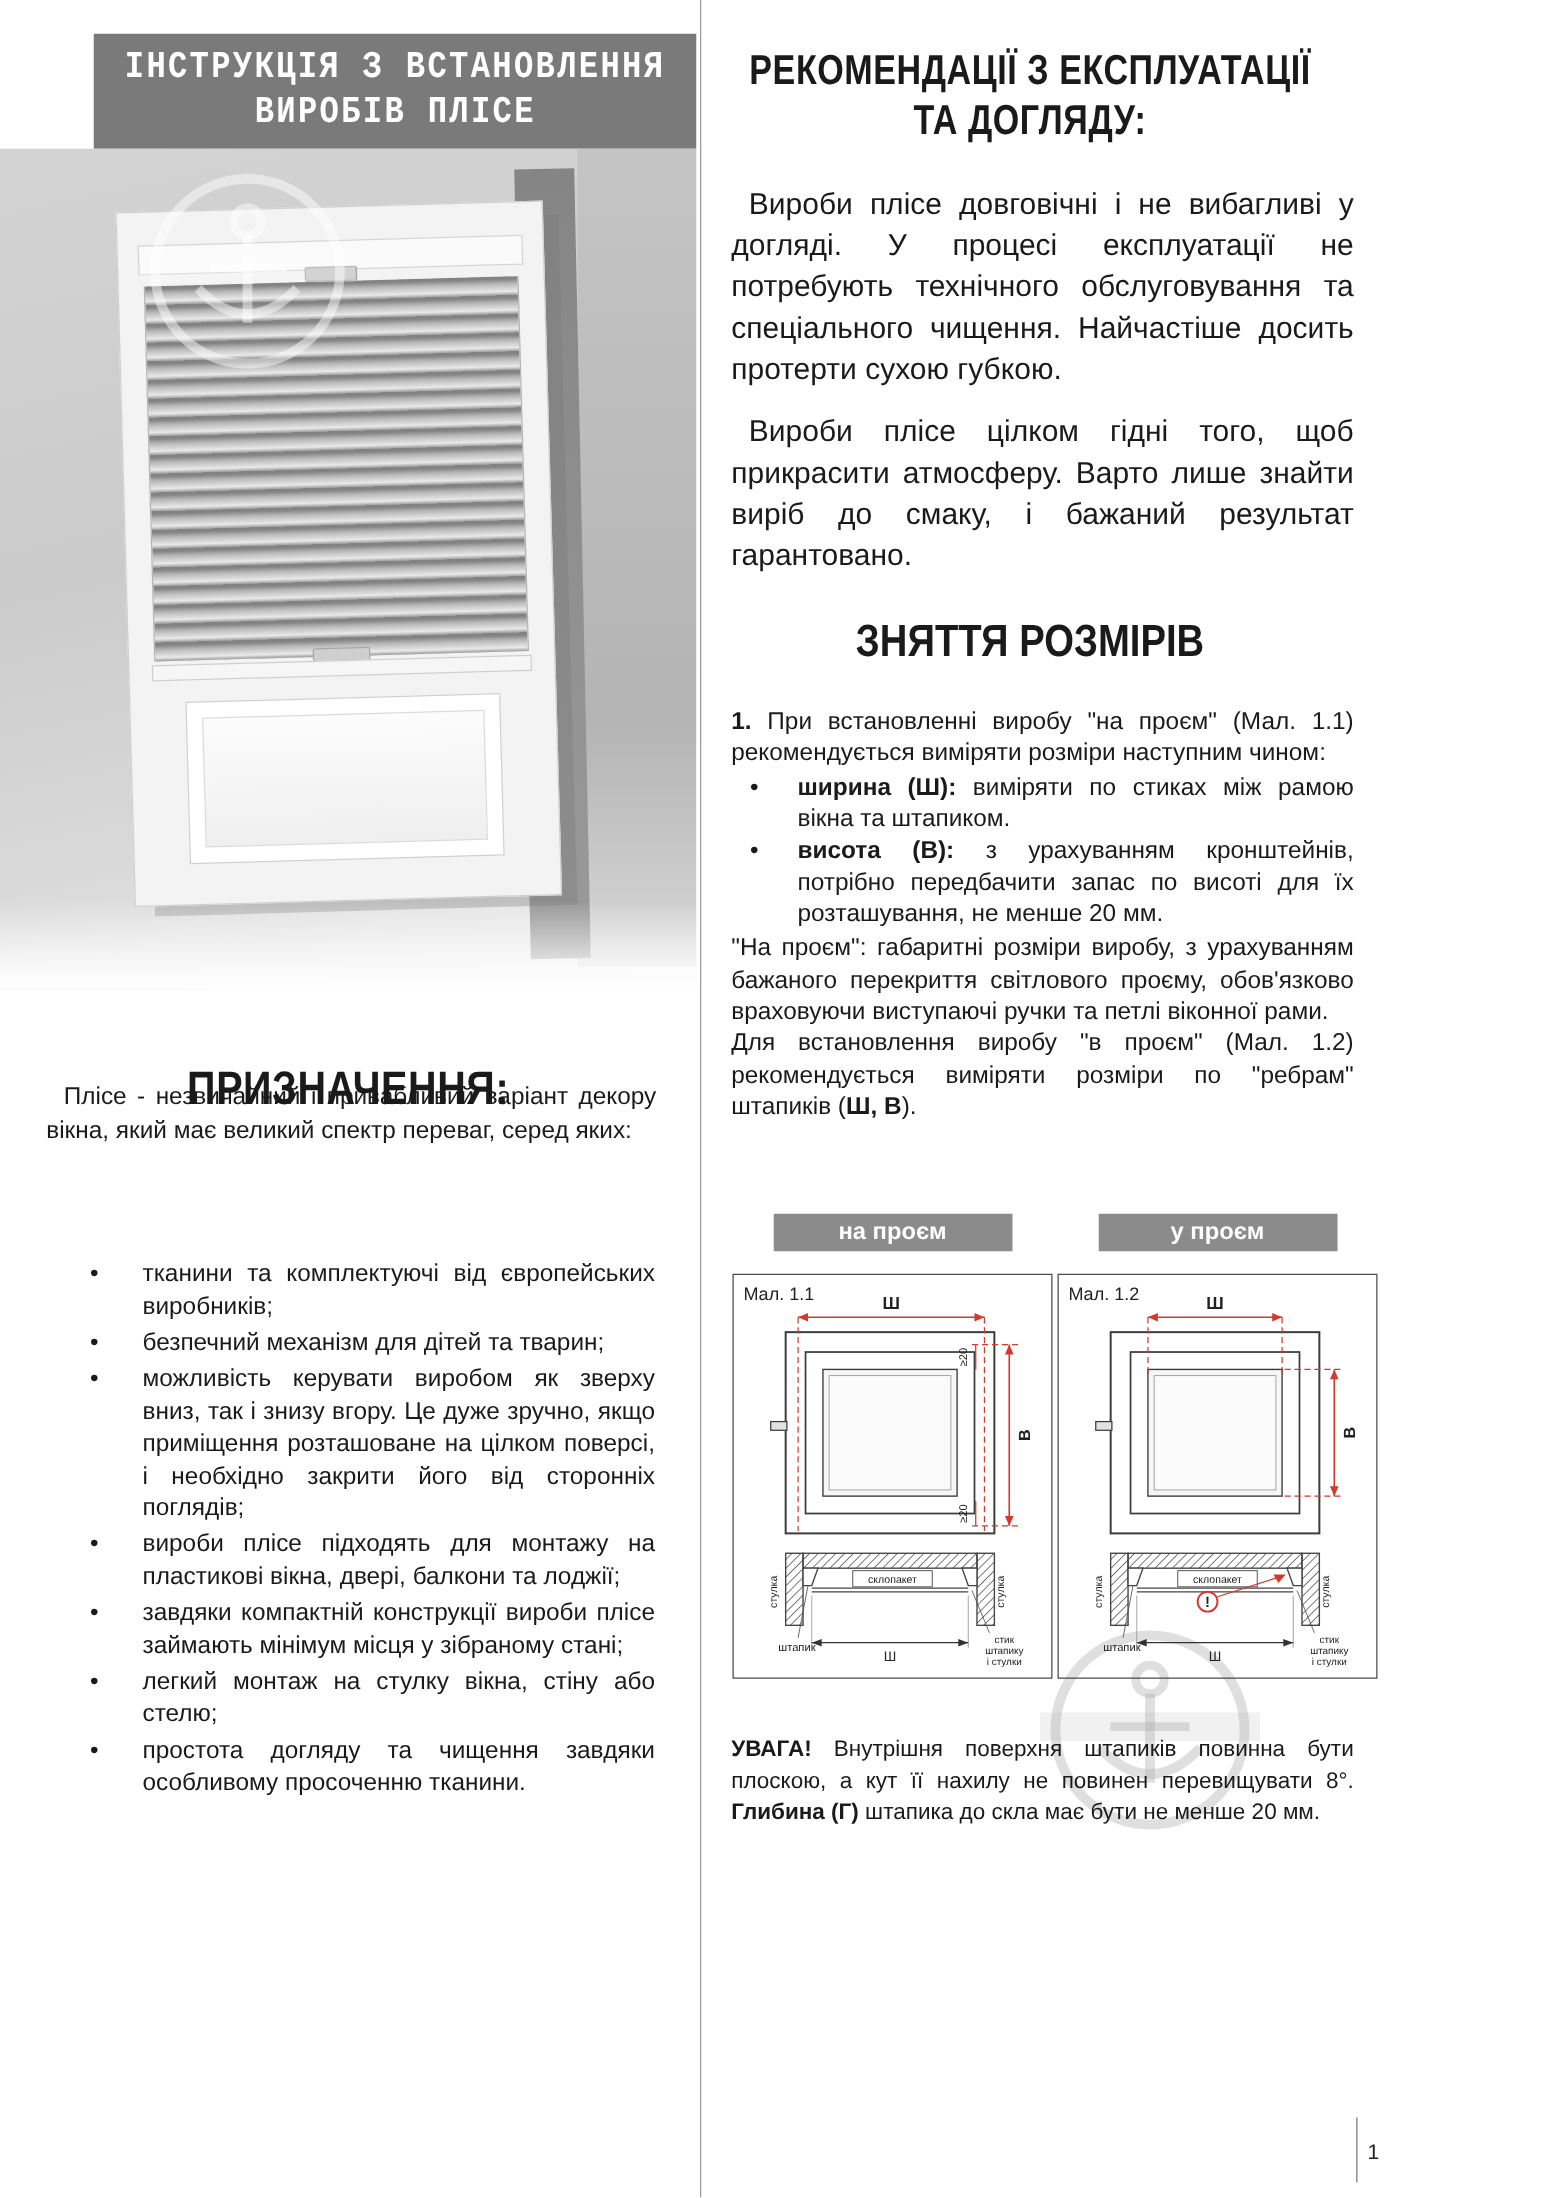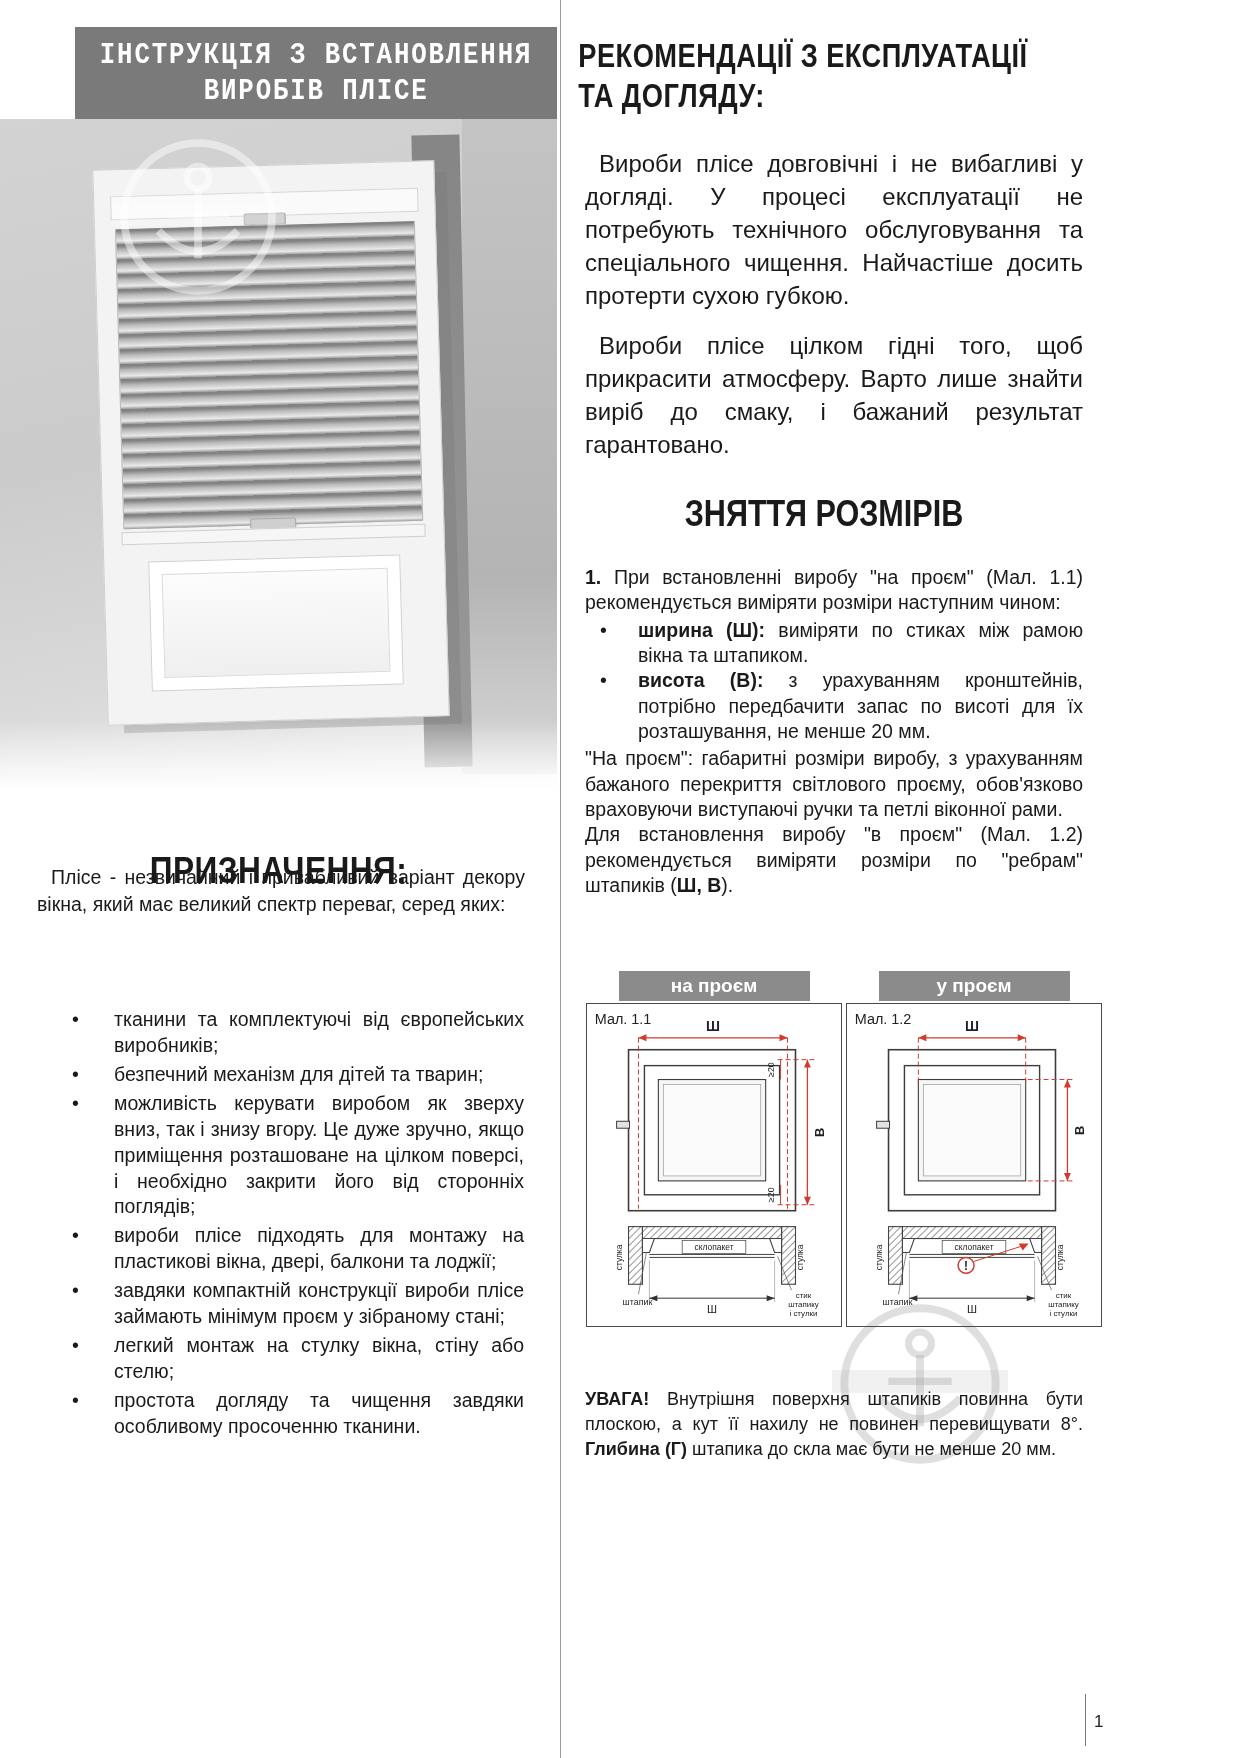--- a/index.html
+++ b/index.html
@@ -64,21 +64,21 @@
   .purpose-intro {
     position:absolute; left:37px; top:864px; width:488px;
     font-size:19.5px; line-height:1.36; text-align:justify; text-indent:14px;
   }
   .purpose-list { position:absolute; left:72px; top:1007px; width:452px; list-style:none; }
   .purpose-list li { display:flex; font-size:19.5px; line-height:1.33; margin-bottom:3px; }
   .purpose-list .marker { width:42px; flex:none; }
   .purpose-list .li-text { flex:1; text-align:justify; }
 
   
-  .care-title { position:absolute; left:547px; top:36px; width:522px; }
+  .care-title { position:absolute; left:563px; top:36px; width:522px; text-align:center; }
   .care-title .t-line { font-size:31px; font-weight:bold; line-height:1.28;
     transform:scale(.88,1.08); letter-spacing:.5px; white-space:nowrap; }
 
   .care-text { position:absolute; left:585px; top:147px; width:498px;
     font-size:24px; line-height:1.38; text-align:justify; }
   .care-text p.pi { text-indent:14px; }
   .care-text .gap { margin-top:16px; }
 
   .measuring-title {
     position:absolute; left:563px; top:494px; width:522px; text-align:center;
@@ -88,21 +88,21 @@
     font-size:19.5px; line-height:1.3; text-align:justify; }
   .measure-list { list-style:none; margin:2px 0; }
   .measure-list li { display:flex; padding-left:15px; }
   .measure-list .marker { width:38px; flex:none; }
   .measure-list .li-text { flex:1; text-align:justify; }
 
   .figures { position:absolute; left:586px; top:971px; width:516px; display:flex; gap:4px; z-index:1;text-align:center; }
   .fig-panel { width:256px; }
   .fig-header { width:191px; margin:0 auto; height:30px; background:#8b8b8b; color:#fff;
     font-weight:bold; font-size:19px; display:flex; align-items:center; justify-content:center; }
-  .fig-box { margin-top:2px; border:1.6px solid #4a4a4a; height:324px; position:relative; background:transparent; }
+  .fig-box { margin-top:18px; border:1.6px solid #4a4a4a; height:324px; position:relative; background:transparent; }
   svg.diagram { position:absolute; inset:0; width:100%; height:100%; }
   svg text { font-family:"Liberation Sans", sans-serif; fill:#222; }
 
   .attention { position:absolute; left:585px; top:1387px; width:498px;
     font-size:18px; line-height:1.38; text-align:justify; z-index:2; }
 </style>
 </head>
 <body>
 
 <div class="page">
@@ -155,21 +155,21 @@
     <li>
         <span class="marker">•</span>
         <span class="li-text">можливість керувати виробом як зверху вниз, так і знизу вгору. Це дуже зручно, якщо приміщення розташоване на цілком поверсі, і необхідно закрити його від сторонніх поглядів;</span>
       </li>
     <li>
         <span class="marker">•</span>
         <span class="li-text">вироби плісе підходять для монтажу на пластикові вікна, двері, балкони та лоджії;</span>
       </li>
     <li>
         <span class="marker">•</span>
-        <span class="li-text">завдяки компактній конструкції вироби плісе займають мінімум проєм у зібраному стані;</span>
+        <span class="li-text">завдяки компактній конструкції вироби плісе займають мінімум місця у зібраному стані;</span>
       </li>
     <li>
         <span class="marker">•</span>
         <span class="li-text">легкий монтаж на стулку вікна, стіну або стелю;</span>
       </li>
     <li>
         <span class="marker">•</span>
         <span class="li-text">простота догляду та чищення завдяки особливому просоченню тканини.</span>
       </li>
   </ul>

